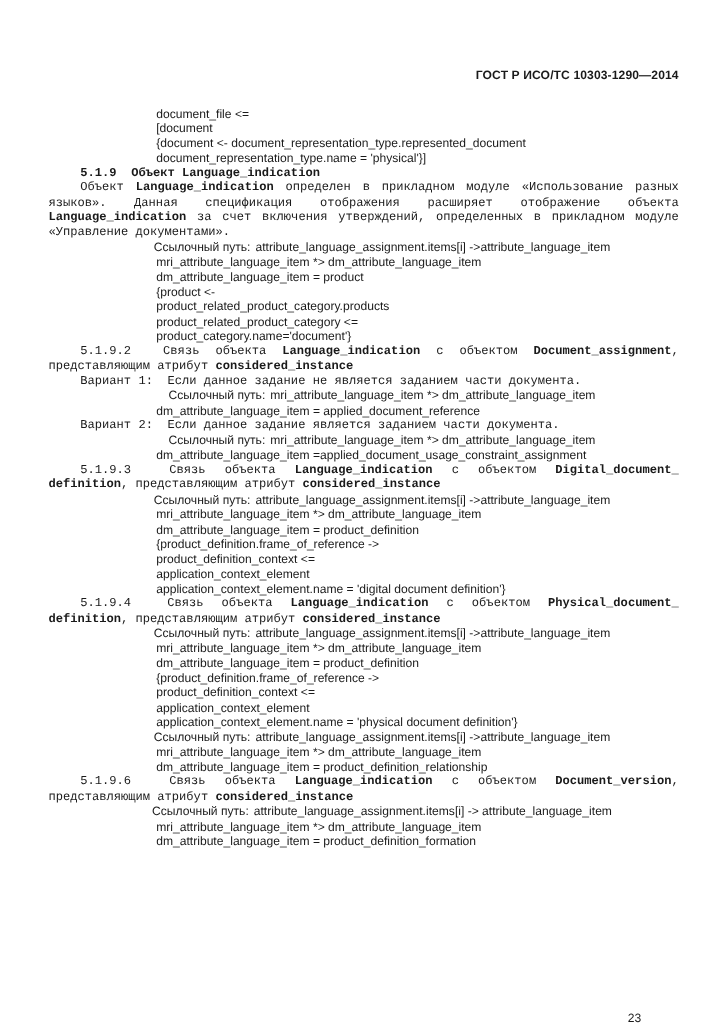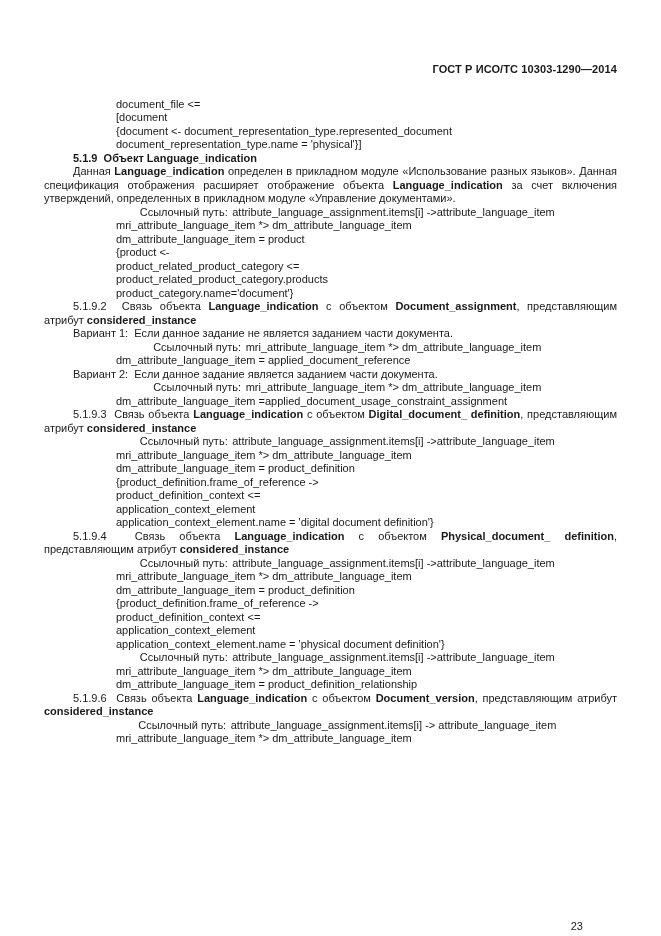--- a/index.html
+++ b/index.html
@@ -21,22 +21,22 @@
     left:44px;
     top:63px;
     width:573px;
   }
   .doc-header {
     font-weight:700;
     text-align:right;
     margin-bottom:21px;
     letter-spacing:0.1px;
   }
-  .code { margin-left:72px; }
-  .para { text-align:justify; text-indent:29px; }
+  .code { margin-left:98px; }
+  .para { text-align:justify; text-indent:29px;font-family:Liberation Mono, monospace; }
   .h-bold { font-weight:700; text-indent:29px; }
   .b { font-weight:700; }
   .rp-first { text-align:center; }
   .rp-label { display:inline-block; margin-left:29px; width:97px; }
   .pagenum {
     position:absolute;
     top:920px;
     right:78px;
     font-size:11px;
   }
@@ -50,30 +50,30 @@
     <div class="doc-header">ГОСТ Р ИСО/ТС 10303-1290—2014</div>
 
     <div class="code">
         <div>document_file &lt;=</div>
         <div>[document</div>
         <div>{document &lt;- document_representation_type.represented_document</div>
         <div>document_representation_type.name = 'physical'}]</div>
       </div>
 
     <div class="para h-bold"><span class="b">5.1.9&nbsp; Объект Language_indication</span></div>
-    <div class="para"><span>Данная </span><span class="b">Language_indication</span><span> определен в прикладном модуле «Использование разных языков». Данная спецификация отображения расширяет отображение объекта </span><span class="b">Language_indication</span><span> за счет включения утверждений, определенных в прикладном модуле «Управление документами».</span></div>
+    <div class="para"><span>Объект </span><span class="b">Language_indication</span><span> определен в прикладном модуле «Использование разных языков». Данная спецификация отображения расширяет отображение объекта </span><span class="b">Language_indication</span><span> за счет включения утверждений, определенных в прикладном модуле «Управление документами».</span></div>
 
     <div>
       <div class="rp-first"><span class="rp-label">Ссылочный путь:</span><span>attribute_language_assignment.items[i] -&gt;attribute_language_item</span></div>
       <div class="code">
           <div>mri_attribute_language_item *&gt; dm_attribute_language_item</div>
           <div>dm_attribute_language_item = product</div>
           <div>{product &lt;-</div>
+          <div>product_related_product_category.products</div>
           <div>product_related_product_category &lt;=</div>
-          <div>product_related_product_category.products</div>
           <div>product_category.name='document'}</div>
         </div>
     </div>
 
     <div class="para"><span>5.1.9.2&nbsp; Связь объекта </span><span class="b">Language_indication</span><span> с объектом </span><span class="b">Document_assignment</span><span>, представляющим атрибут </span><span class="b">considered_instance</span></div>
     <div class="para">Вариант 1:&nbsp; Если данное задание не является заданием части документа.</div>
     <div>
       <div class="rp-first"><span class="rp-label">Ссылочный путь:</span><span>mri_attribute_language_item *&gt; dm_attribute_language_item</span></div>
       <div class="code">
           <div>dm_attribute_language_item = applied_document_reference</div>
@@ -119,19 +119,20 @@
           <div>mri_attribute_language_item *&gt; dm_attribute_language_item</div>
           <div>dm_attribute_language_item = product_definition_relationship</div>
         </div>
     </div>
 
     <div class="para"><span>5.1.9.6&nbsp; Связь объекта </span><span class="b">Language_indication</span><span> с объектом </span><span class="b">Document_version</span><span>, представляющим ат</span><span>рибут </span><span class="b">considered_instance</span></div>
     <div>
       <div class="rp-first"><span class="rp-label">Ссылочный путь:</span><span>attribute_language_assignment.items[i] -&gt; attribute_language_item</span></div>
       <div class="code">
           <div>mri_attribute_language_item *&gt; dm_attribute_language_item</div>
+          <div>dm_attribute_language_item = product_definition_formation</div>
         </div>
     </div>
 
   </div>
 
   <div class="pagenum">23</div>
 </div>
 
 </body></html>

